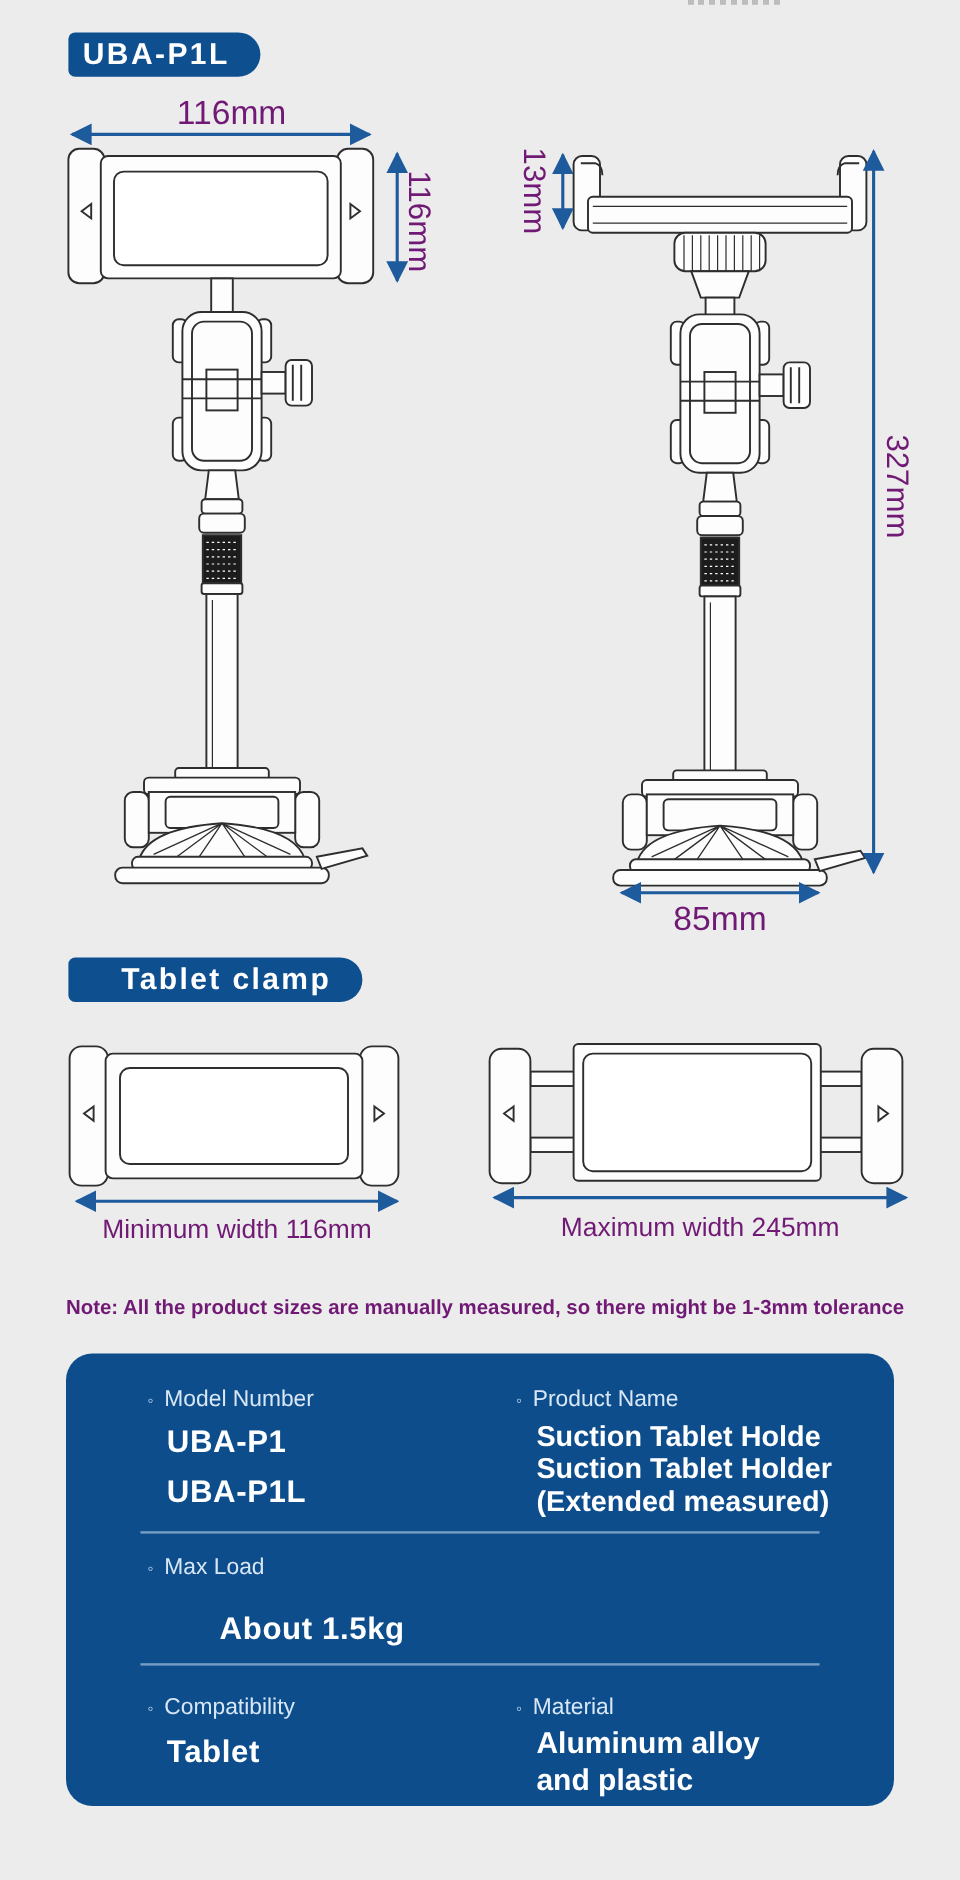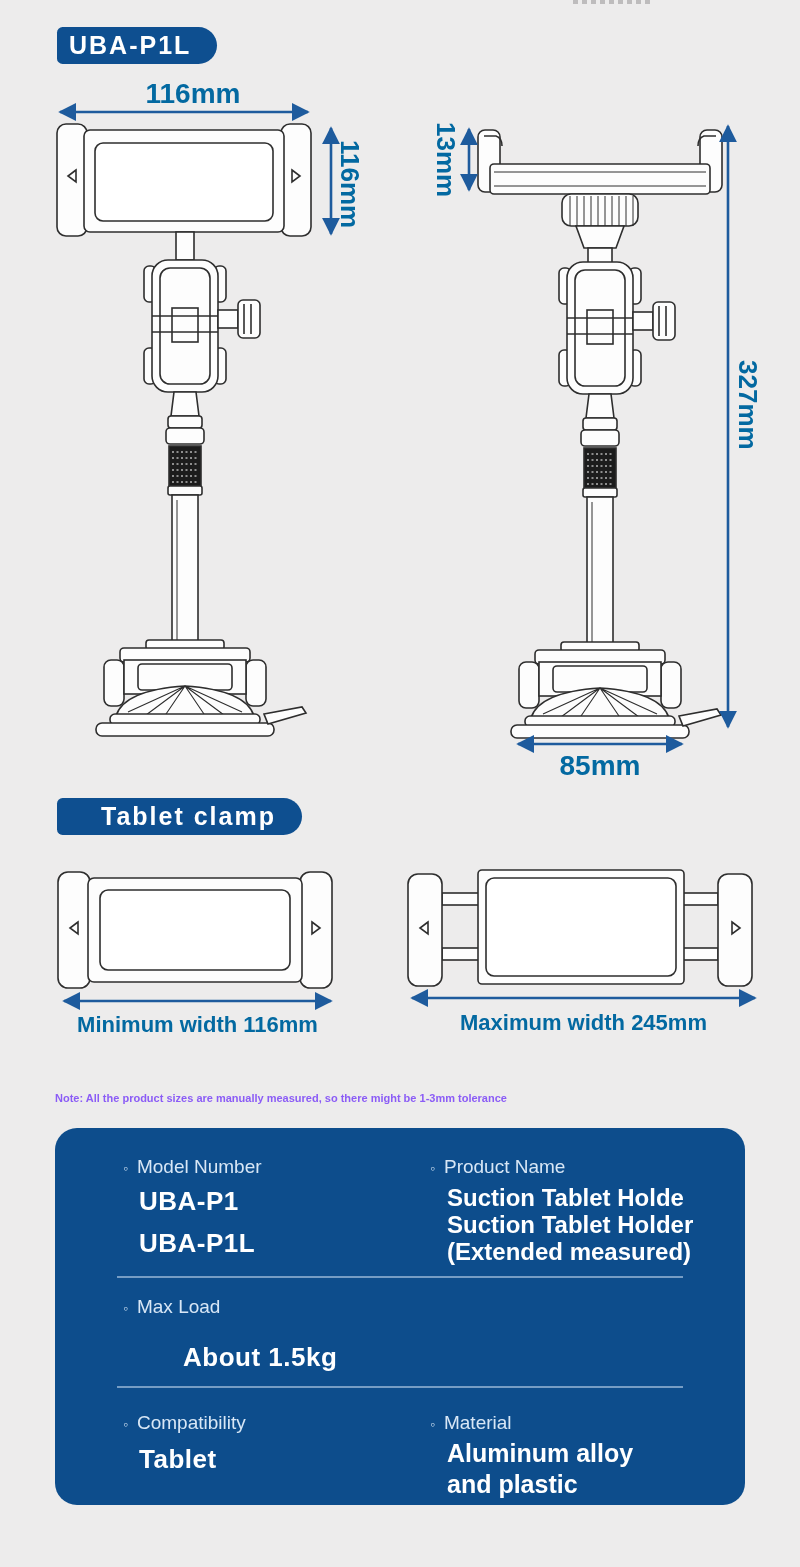--- a/index.html
+++ b/index.html
@@ -4,24 +4,24 @@
 <style>
   html,body{margin:0;padding:0;}
   body{font-family:"Liberation Sans","DejaVu Sans",sans-serif;}
   #page{position:relative;width:800px;height:1567px;background:#edecec;overflow:hidden;}
   #lineart{position:absolute;left:0;top:0;}
   .badge{
     position:absolute;background:#0e4f90;color:#ffffff;font-weight:bold;
     font-size:25px;line-height:30px;letter-spacing:2px;
     padding:3px 26px 4px 12px;border-radius:6px 20px 20px 6px;white-space:nowrap;
   }
-  .dim{position:absolute;color:#0369a1;font-weight:700;white-space:nowrap;}
+  .dim{position:absolute;color:#701a75;font-weight:400;white-space:nowrap;}
   .dim-h{text-align:center;}
   .vlabel{writing-mode:vertical-rl;text-align:center;}
-  .note{position:absolute;color:#8b5cf6;font-weight:600;font-size:11px;white-space:nowrap;margin-top:12px;}
+  .note{position:absolute;color:#701a75;font-weight:600;font-size:17px;white-space:nowrap;}
   .panel{
     position:absolute;left:55px;top:1128px;width:690px;height:377px;
     background:#0d4d8c;border-radius:22px;
   }
   .spec-label{position:absolute;color:#d8e7f6;font-size:19px;display:flex;gap:9px;align-items:baseline;white-space:nowrap;}
   .spec-label .bullet{font-size:14px;color:#c9dcef;}
   .big-val{position:absolute;color:#ffffff;font-size:26px;font-weight:bold;letter-spacing:.5px;white-space:nowrap;}
   .mid-val{color:#ffffff;font-size:24px;font-weight:bold;line-height:27px;white-space:nowrap;}
   .mat-val{color:#ffffff;font-size:25px;font-weight:bold;line-height:31px;white-space:nowrap;}
   .pdiv{position:absolute;left:62px;width:566px;height:2px;background:rgba(205,224,242,.55);}

